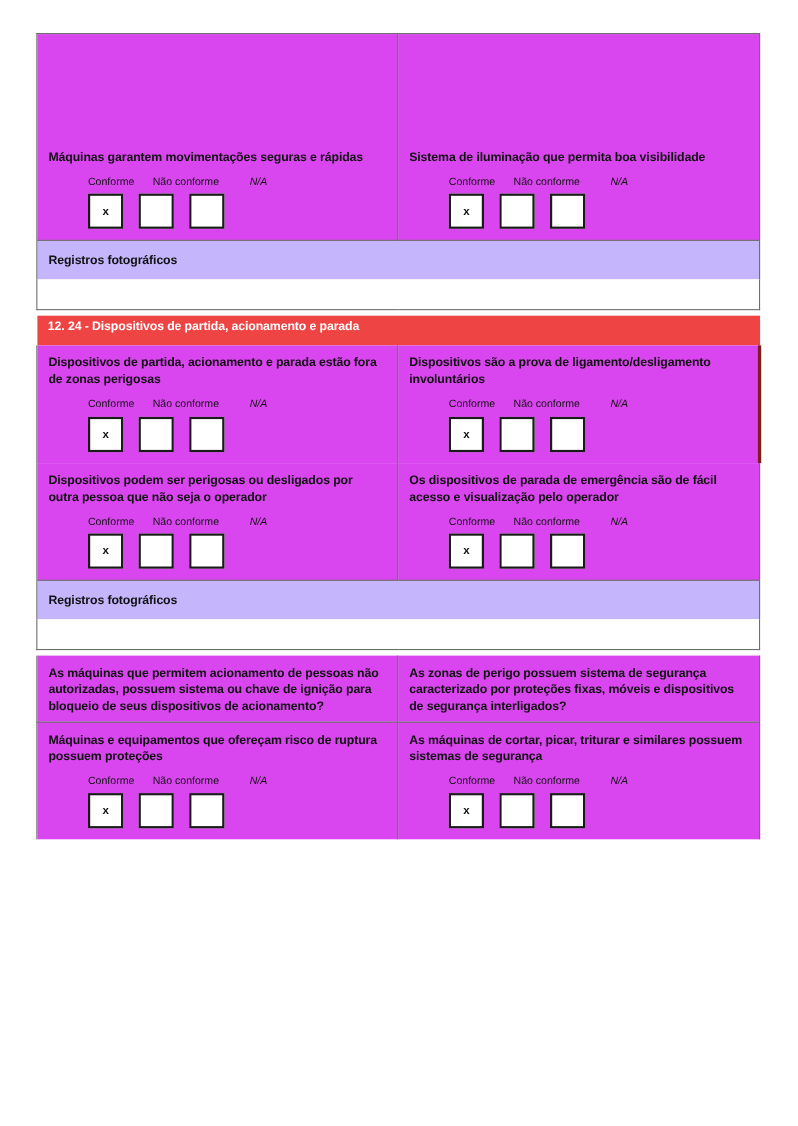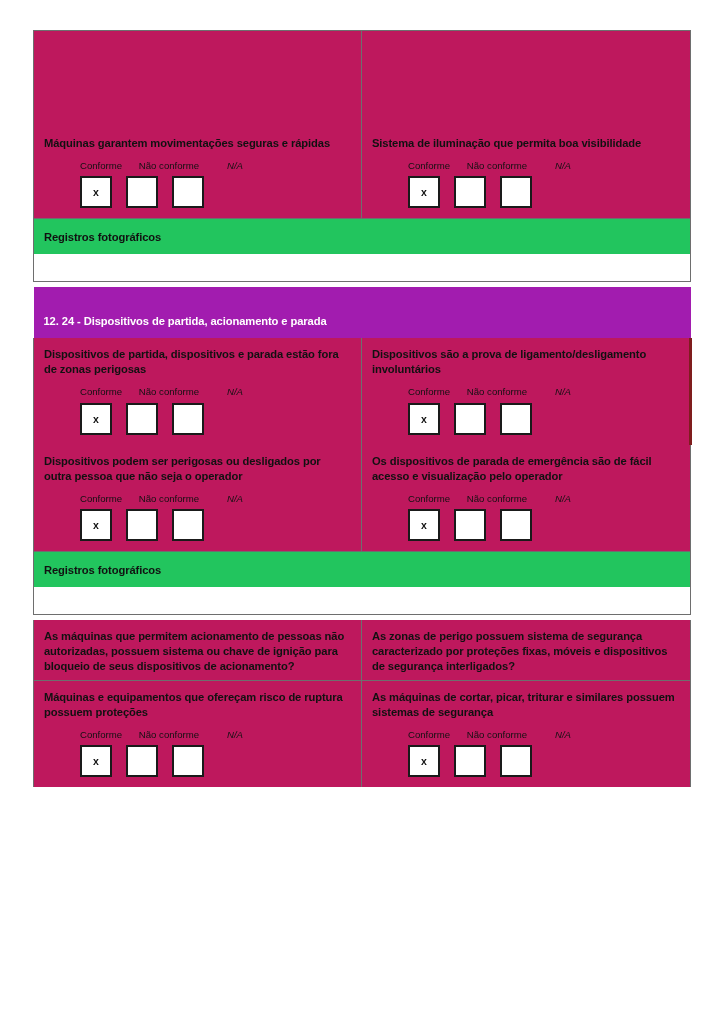--- a/index.html
+++ b/index.html
@@ -24,21 +24,21 @@
     border-collapse: collapse;
     table-layout: fixed;
   }
   .doc-table col.c1 { width: 328px; }
   .doc-table col.c2 { width: 329px; }
 
   
   td {
     vertical-align: top;
     padding: 0;
-    background: #be185d;
+    background: #d946ef;
   }
   .vdiv { border-right: 1px solid #6e6e6e; }
   .hdiv-top { border-top: 1px solid #6e6e6e; }
 
   
   .q-cell { padding: 9px 10px 4px 10px; }
   .q-text {
     font-size: 11.2px;
     font-weight: bold;
     color: #111111;
@@ -79,35 +79,35 @@
     justify-content: center;
     font-size: 10.5px;
     font-weight: bold;
     color: #111111;
     line-height: 1;
   }
   .cbox:last-child { margin-right: 0; }
 
   
   .sec-header td {
-    background: #a21caf;
+    background: #ef4444;
     color: #ffffff;
-    padding: 24px 10px 9px 10px;
+    padding: 0 10px 9px 10px;
   }
   .sec-header-text {
     font-size: 11.2px;
     font-weight: bold;
     line-height: 1.33;
     color: #ffffff;
     letter-spacing: -0.1px;
   }
 
   
   .photo-band td {
-    background: #22c55e;
+    background: #c4b5fd;
     padding: 8px 10px 9px 10px;
   }
   .photo-band-text {
     font-size: 11.2px;
     font-weight: bold;
     color: #111111;
     letter-spacing: -0.1px;
   }
   .photo-blank td {
     background: #ffffff;
@@ -173,21 +173,21 @@
           <td colspan="2"></td>
         </tr>
         <tr class="sec-header">
         <td colspan="2">
           <span class="sec-header-text">12. 24 - Dispositivos de partida, acionamento e parada</span>
         </td>
       </tr>
         <tr class="q-row">
        <td class="q-cell vdiv " style="border-left:1px solid #6e6e6e;">
 
-         <p class="q-text">Dispositivos de partida, dispositivos e parada estão fora de zonas perigosas</p>
+         <p class="q-text">Dispositivos de partida, acionamento e parada estão fora de zonas perigosas</p>
 
     <div class="answers">
       <div class="ans-labels">
         <span class="ans-label l1">Conforme</span>
         <span class="ans-label l2">Não conforme</span>
         <span class="ans-label l3">N/A</span>
       </div>
       <div class="ans-boxes">
                 <div class="cbox">x</div>
                 <div class="cbox"></div>

